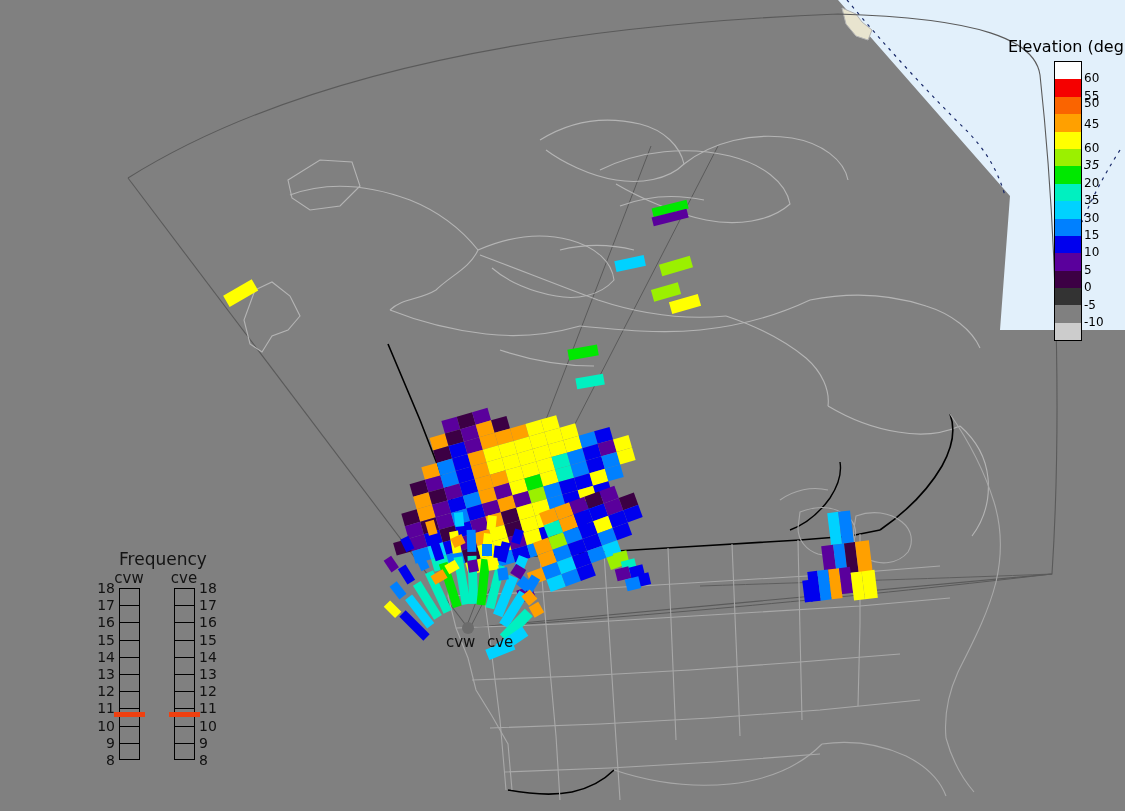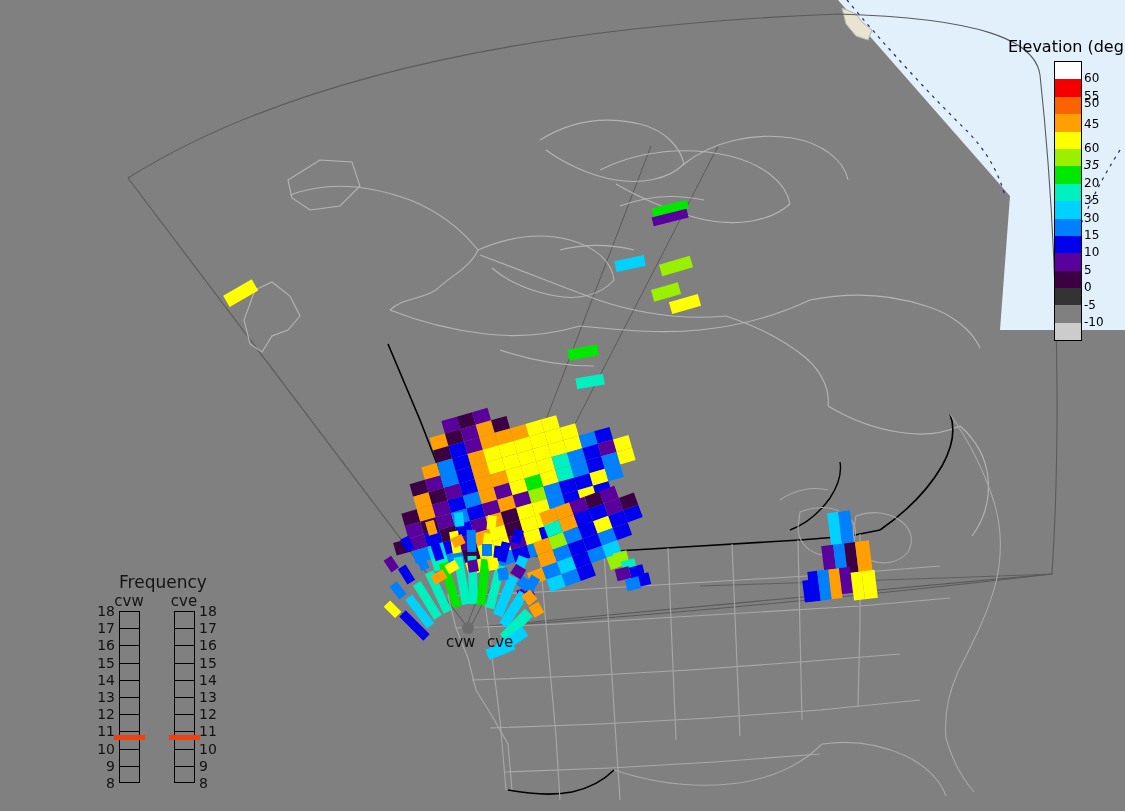--- a/index.html
+++ b/index.html
@@ -11,21 +11,21 @@
       white-space:pre;letter-spacing:0px;}
   
   #elev{position:absolute;left:1008px;top:38px;}
   #elev .title{color:#000;font-size:16px;line-height:18px;white-space:nowrap;}
   #elev .bar{position:absolute;left:46px;top:23px;width:26px;border:1px solid #000;
              display:flex;flex-direction:column;}
   #elev .cell{width:26px;height:17.4px;}
   #elev .ticks{position:absolute;left:76px;top:23px;width:46px;}
   #elev .tick{position:absolute;left:0;color:#000000;font-size:12px;line-height:14px;}
   
-  #freq{position:absolute;left:88px;top:550px;width:150px;height:225px;margin-top:23px;}
+  #freq{position:absolute;left:88px;top:550px;width:150px;height:225px;}
   #freq .ftitle{position:absolute;left:0;top:0;width:150px;text-align:center;
                 color:#141414;font-size:17px;line-height:18px;}
   #freq .sub{position:absolute;top:20px;color:#141414;font-size:15px;line-height:16px;}
   #freq .sub.w{left:16px;width:50px;text-align:center;}
   #freq .sub.e{left:71px;width:50px;text-align:center;}
   #freq .col{position:absolute;top:38px;width:21px;height:172px;
              border:1px solid #000;box-sizing:border-box;}
   #freq .col.w{left:31px;}
   #freq .col.e{left:86px;}
   #freq .seg{width:100%;height:17.2px;box-sizing:border-box;border-bottom:1px solid #000;}

